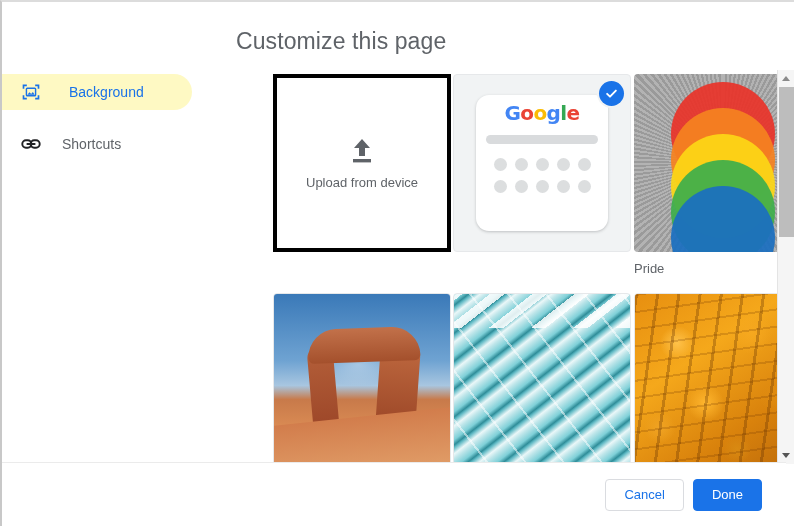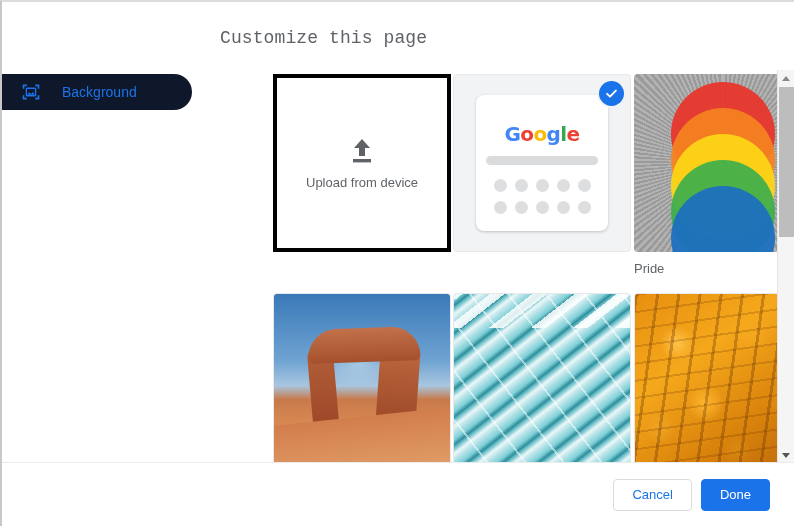--- a/index.html
+++ b/index.html
@@ -25,27 +25,26 @@
     background: #ffffff;
     border-left: 2px solid #c8c8c8;
     border-top: 2px solid #dcdcdc;
     box-sizing: border-box;
     overflow: hidden;
   }
 
   
   .dialog-title {
     position: absolute;
-    left: 218px;
+    left: 234px;
     top: 26px;
-    font-size: 18px;
+    font-size: 23px;
     color: #5f6368;
     letter-spacing: .1px;
     white-space: nowrap;
-    font-family: Liberation Mono, monospace;
   }
 
   
   .sidebar {
     position: absolute;
     left: 0;
     top: 72px;
     width: 200px;
   }
   .menu-item {
@@ -55,21 +54,22 @@
     height: 36px;
     margin-bottom: 16px;
     padding-left: 18px;
     border-top-right-radius: 18px;
     border-bottom-right-radius: 18px;
     cursor: pointer;
     box-sizing: border-box;
   }
   .menu-item.selected {
     width: 190px;
-    background: #0f172a;
+    background: #fef9c3;
+    gap: 7px;
   }
   .menu-icon {
     width: 22px;
     height: 22px;
     flex: 0 0 22px;
     display: flex;
     align-items: center;
     justify-content: center;
   }
   .menu-label {
@@ -139,26 +139,26 @@
     background: #f1f3f4;
     display: flex;
     align-items: center;
     justify-content: center;
     border: 1px solid #e6e8ea;
   }
   .ntp-card {
     width: 132px;
     height: 136px;
     background: #ffffff;
-    border-radius: 8px;
+    border-radius: 13px;
     box-shadow: 0 1px 3px rgba(60,64,67,.28);
     display: flex;
     flex-direction: column;
     align-items: center;
-    padding-top: 29px;
+    padding-top: 8px;
     box-sizing: border-box;
   }
   .ntp-logo {
     font-size: 20px;
     font-weight: bold;
     letter-spacing: -.6px;
     line-height: 1;
     margin-bottom: 12px;
     font-family: "DejaVu Sans", sans-serif;
   }
@@ -348,21 +348,21 @@
     border-left: 4px solid transparent;
     border-right: 4px solid transparent;
   }
   .sb-arrow.up { border-bottom: 5px solid #8a8a8a; }
   .sb-arrow.down { border-top: 5px solid #555555; }
 
   
   .footer {
     position: absolute;
     left: 0;
-    right: 0;
+    right: 8px;
     bottom: 0;
     height: 64px;
     background: #ffffff;
     border-top: 1px solid #ebebeb;
     display: flex;
     align-items: center;
     justify-content: flex-end;
     padding-right: 24px;
     box-sizing: border-box;
   }
@@ -406,20 +406,30 @@
       <span class="menu-icon">
         <svg width="20" height="20" viewBox="0 0 24 24" fill="none" stroke="#1a73e8" stroke-width="2">
           <path d="M3 8V4h4M17 4h4v4M21 16v4h-4M7 20H3v-4"></path>
           <rect x="6.5" y="7.5" width="11" height="9" rx="1" stroke-width="1.7"></rect>
           <path d="M7.6 15.2l2.6-3 2 2.2 2-2.4 2.3 3.2z" fill="#1a73e8" stroke="none"></path>
         </svg>
       </span>
       <span class="menu-label">Background</span>
     </div>
 
+    <div class="menu-item">
+      <span class="menu-icon">
+        <svg width="22" height="22" viewBox="0 0 24 24" fill="none" stroke="#202124" stroke-width="2.1" stroke-linecap="round">
+          <rect x="2.5" y="8" width="10" height="8" rx="4"></rect>
+          <rect x="11.5" y="8" width="10" height="8" rx="4"></rect>
+          <path d="M8 12h8"></path>
+        </svg>
+      </span>
+      <span class="menu-label">Shortcuts</span>
+    </div>
 
 
   </div>
 
   <div class="tiles">
 
     <div class="tile-row">
 
       <div class="tile-cell">
         <div class="tile upload">

